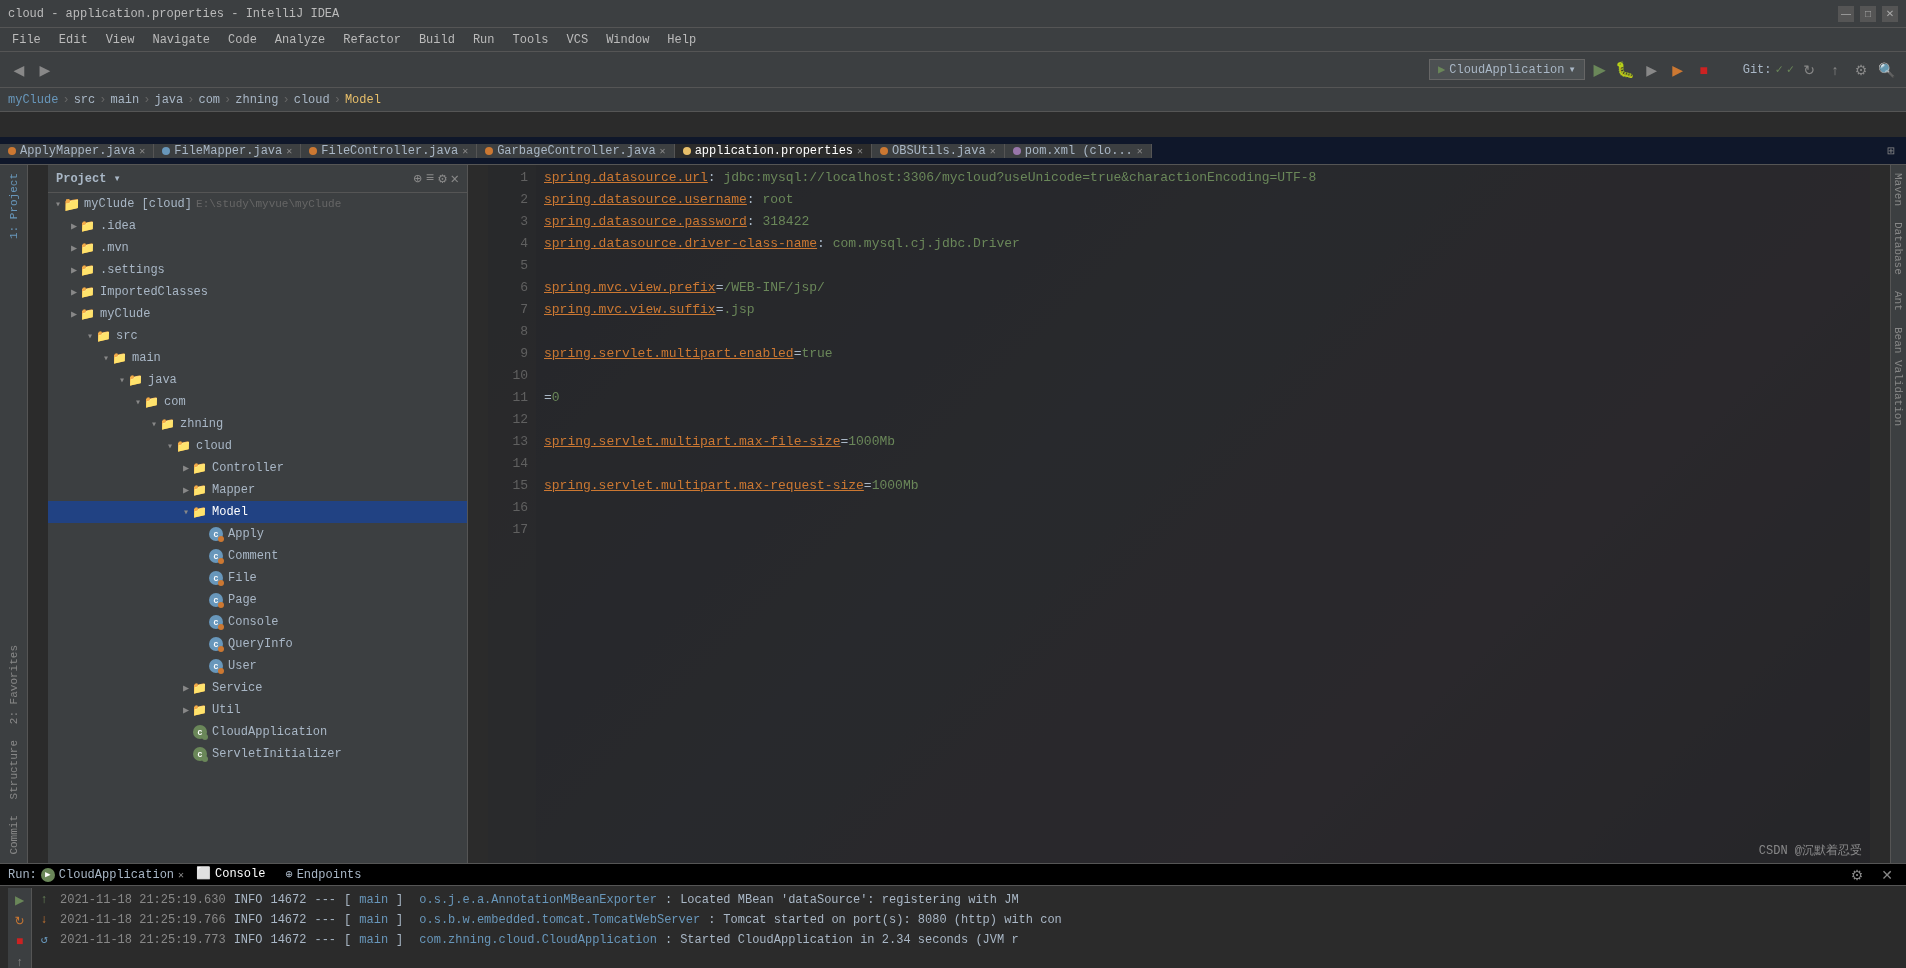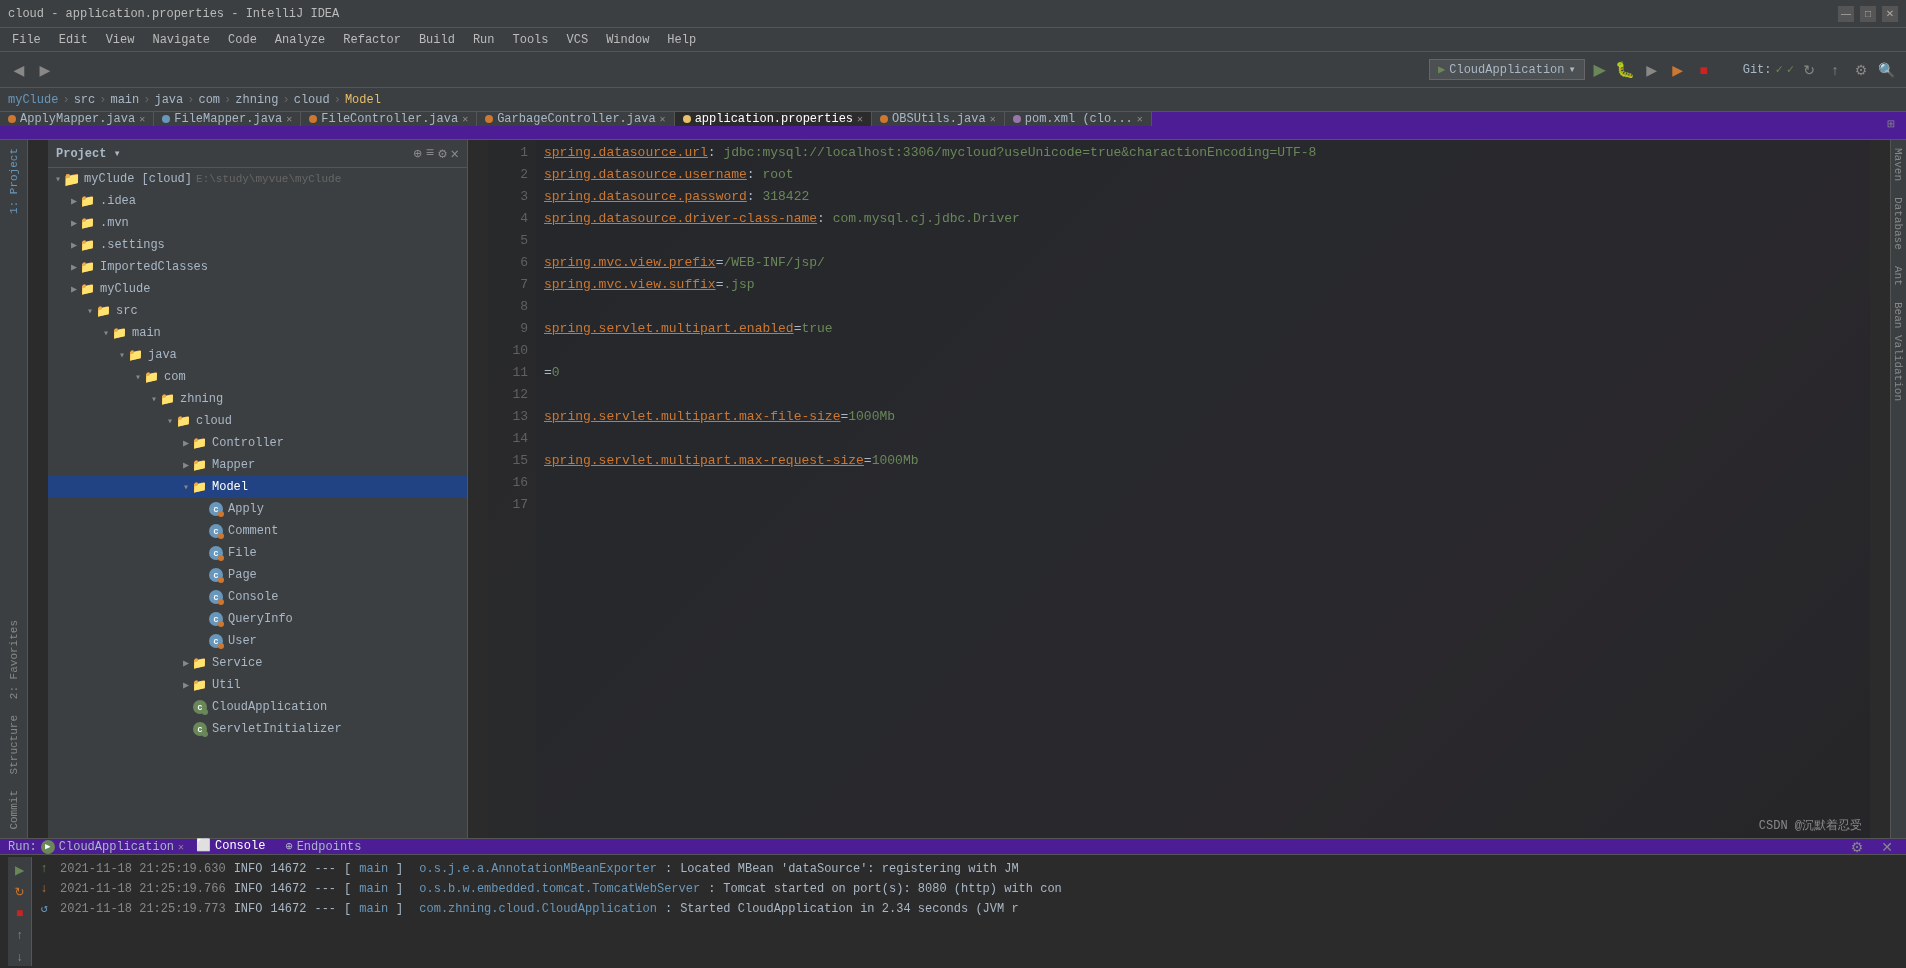--- a/index.html
+++ b/index.html
@@ -66,25 +66,26 @@
       display: flex;
       align-items: center;
       padding: 0 8px;
       gap: 4px;
       border-bottom: 1px solid #555;
     }
 
     
     #tabbar {
       height: 28px;
-      background: #4c1d95;
-      display: flex;
-      align-items: flex-start;
+      background: #0f172a;
+      display: flex;
+      align-items: center;
       border-bottom: 1px solid #555;
       overflow: hidden;
+      margin-top: 25px;
     }
     .tab {
       display: flex;
       align-items: center;
       padding: 0 8px;
       gap: 4px;
       font-size: 12px;
       color: #a9b7c6;
       border-right: 1px solid #555;
       cursor: pointer;
@@ -232,22 +233,22 @@
 
     
     #bottom-panel {
       height: 130px;
       background: #2b2b2b;
       border-top: 1px solid #555;
       display: flex;
       flex-direction: column;
     }
     #bottom-toolbar {
-      height: 16px;
-      background: #4c1d95;
+      height: 22px;
+      background: #000000;
       display: flex;
       align-items: center;
       padding: 0 8px;
       gap: 8px;
       border-bottom: 1px solid #555;
     }
     #bottom-tabs {
       display: flex;
       align-items: center;
       gap: 12px;

